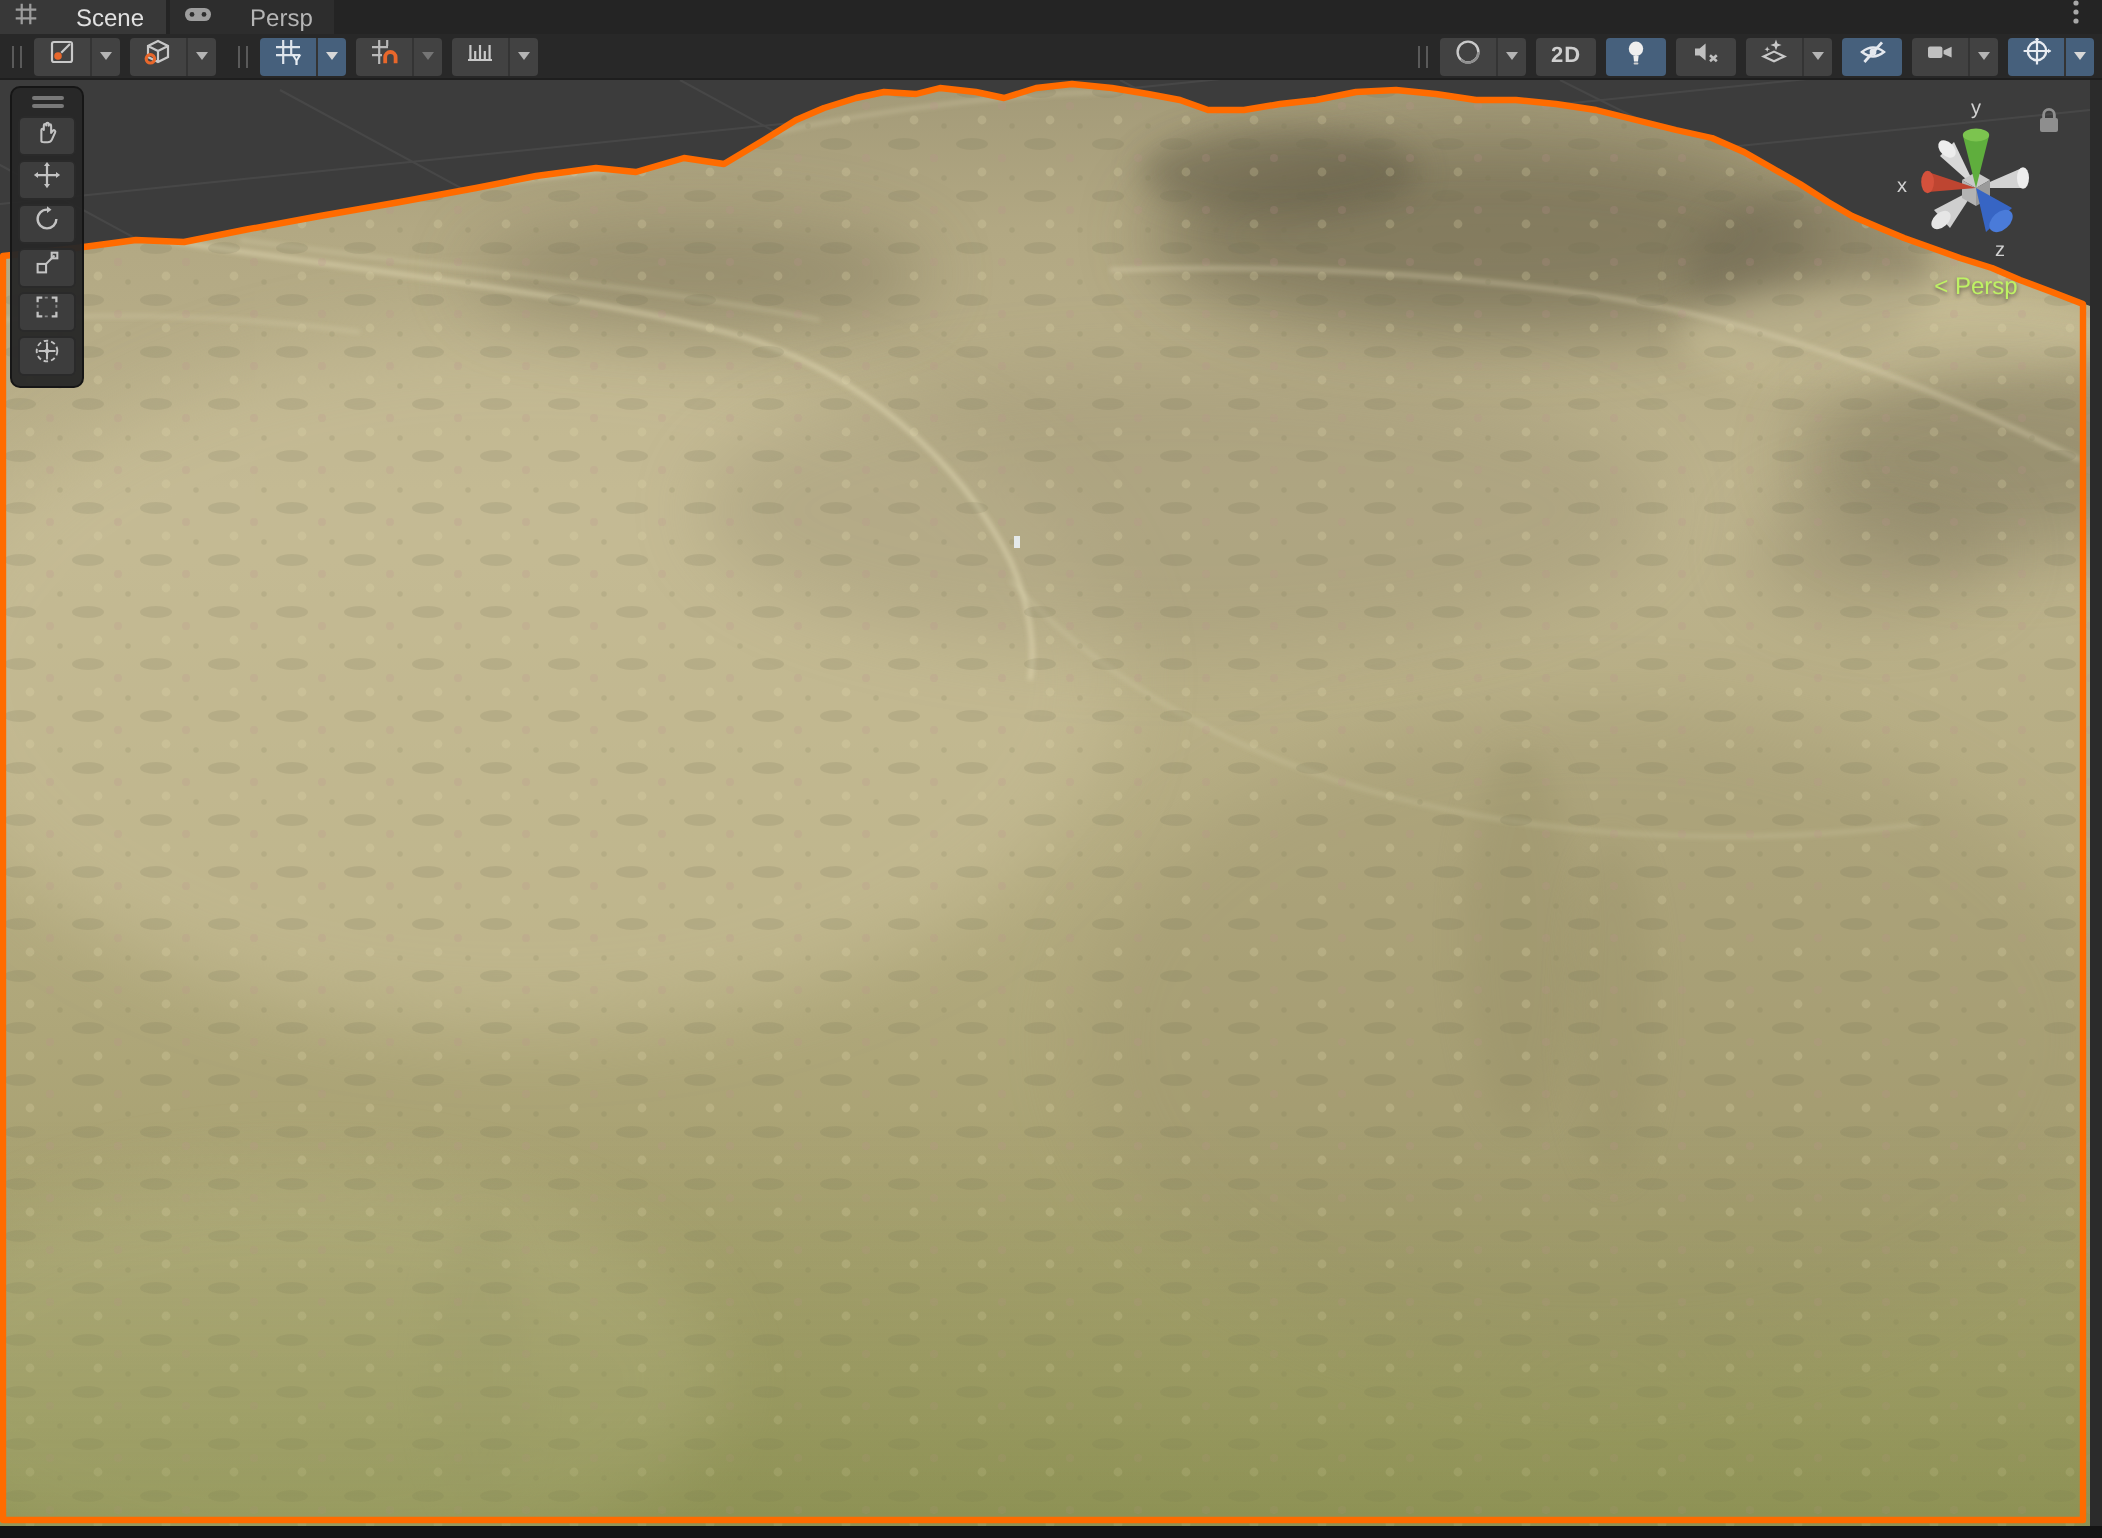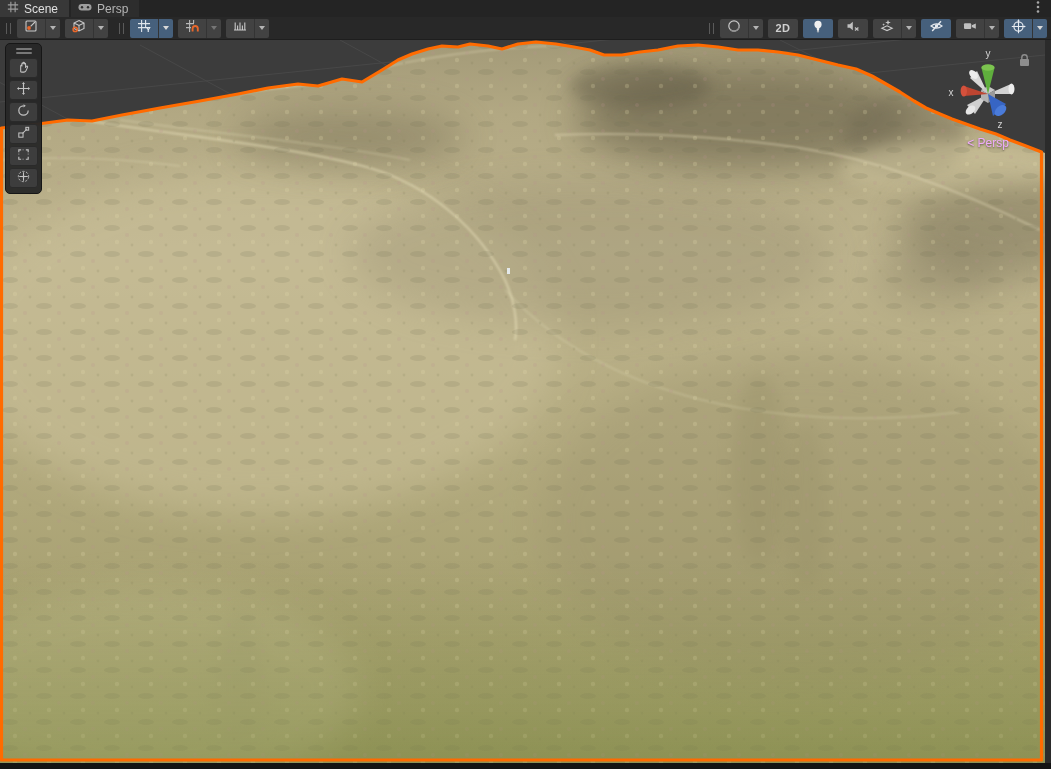--- a/index.html
+++ b/index.html
@@ -1,20 +1,20 @@
 <!DOCTYPE html>
 <html><head>
 <meta charset="utf-8">
 <style>
   html,body{margin:0;padding:0;background:#111;}
   .root{position:relative;width:1051px;height:769px;background:#282828;overflow:hidden;
         font-family:"Liberation Sans",sans-serif;-webkit-font-smoothing:antialiased;}
   
   .tabbar{position:absolute;left:0;top:0;width:1051px;height:17px;background:#242424;display:flex;align-items:stretch;}
-  .tab{display:flex;align-items:center;gap:5px;padding:0 11px 0 7px;font-size:12px;color:#b5b5b5;cursor:default;}
+  .tab{display:flex;align-items:center;gap:19px;padding:0 11px 0 7px;font-size:12px;color:#b5b5b5;cursor:default;}
   .tab.active{background:#383838;color:#e0e0e0;}
   .tab.inactive{background:#2d2d2d;margin-left:2px;}
   .kebab{margin-left:auto;width:26px;display:flex;align-items:center;justify-content:center;}
   
   .toolbar{position:absolute;left:0;top:17px;width:1051px;height:23px;background:#282828;
            display:flex;align-items:center;box-sizing:border-box;border-bottom:1px solid #1e1e1e;}
   .tb-handle{width:3px;height:11px;border-left:1px solid #5a5a5a;border-right:1px solid #5a5a5a;margin:0 6px;}
   .tb-group{display:flex;height:19px;border-radius:2px;overflow:hidden;margin-right:5px;}
   .tb-btn{background:#424242;display:flex;align-items:center;justify-content:center;width:28px;height:19px;}
   .tb-btn.wide{width:30px;}
@@ -31,21 +31,21 @@
   .scene > svg.terrain{position:absolute;left:0;top:0;}
   
   .tools-overlay{position:absolute;left:5px;top:3px;width:37px;background:rgba(40,40,40,.96);
                  border:1px solid #161616;border-radius:5px;padding:2px 0 3px 0;box-sizing:border-box;}
   .tools-handle{height:10px;display:flex;flex-direction:column;gap:2px;align-items:center;justify-content:center;margin-bottom:2px;}
   .tools-handle i{display:block;width:16px;height:2px;background:#787878;border-radius:1px;}
   .tool-btn{width:29px;height:20px;margin:2px auto;background:#3d3d3d;border-radius:3px;
             display:flex;align-items:center;justify-content:center;border:1px solid #2a2a2a;box-sizing:border-box;}
   
   .gizmo{position:absolute;left:936px;top:2px;width:104px;height:98px;}
-  .persp{position:absolute;left:944px;top:96px;width:88px;text-align:center;font-size:12px;color:#f0abfc;
+  .persp{position:absolute;left:944px;top:96px;width:88px;text-align:center;font-size:12px;color:#bef264;
          text-shadow:0 1px 2px rgba(0,0,0,.55);}
   .bottom-strip{position:absolute;left:0;top:763px;width:1051px;height:6px;background:#141414;}
   .right-strip{position:absolute;left:1045px;top:40px;width:6px;height:723px;background:#2b2b2b;}
 </style>
 </head>
 <body>
 
 <div class="root">
 
   <div class="tabbar">

